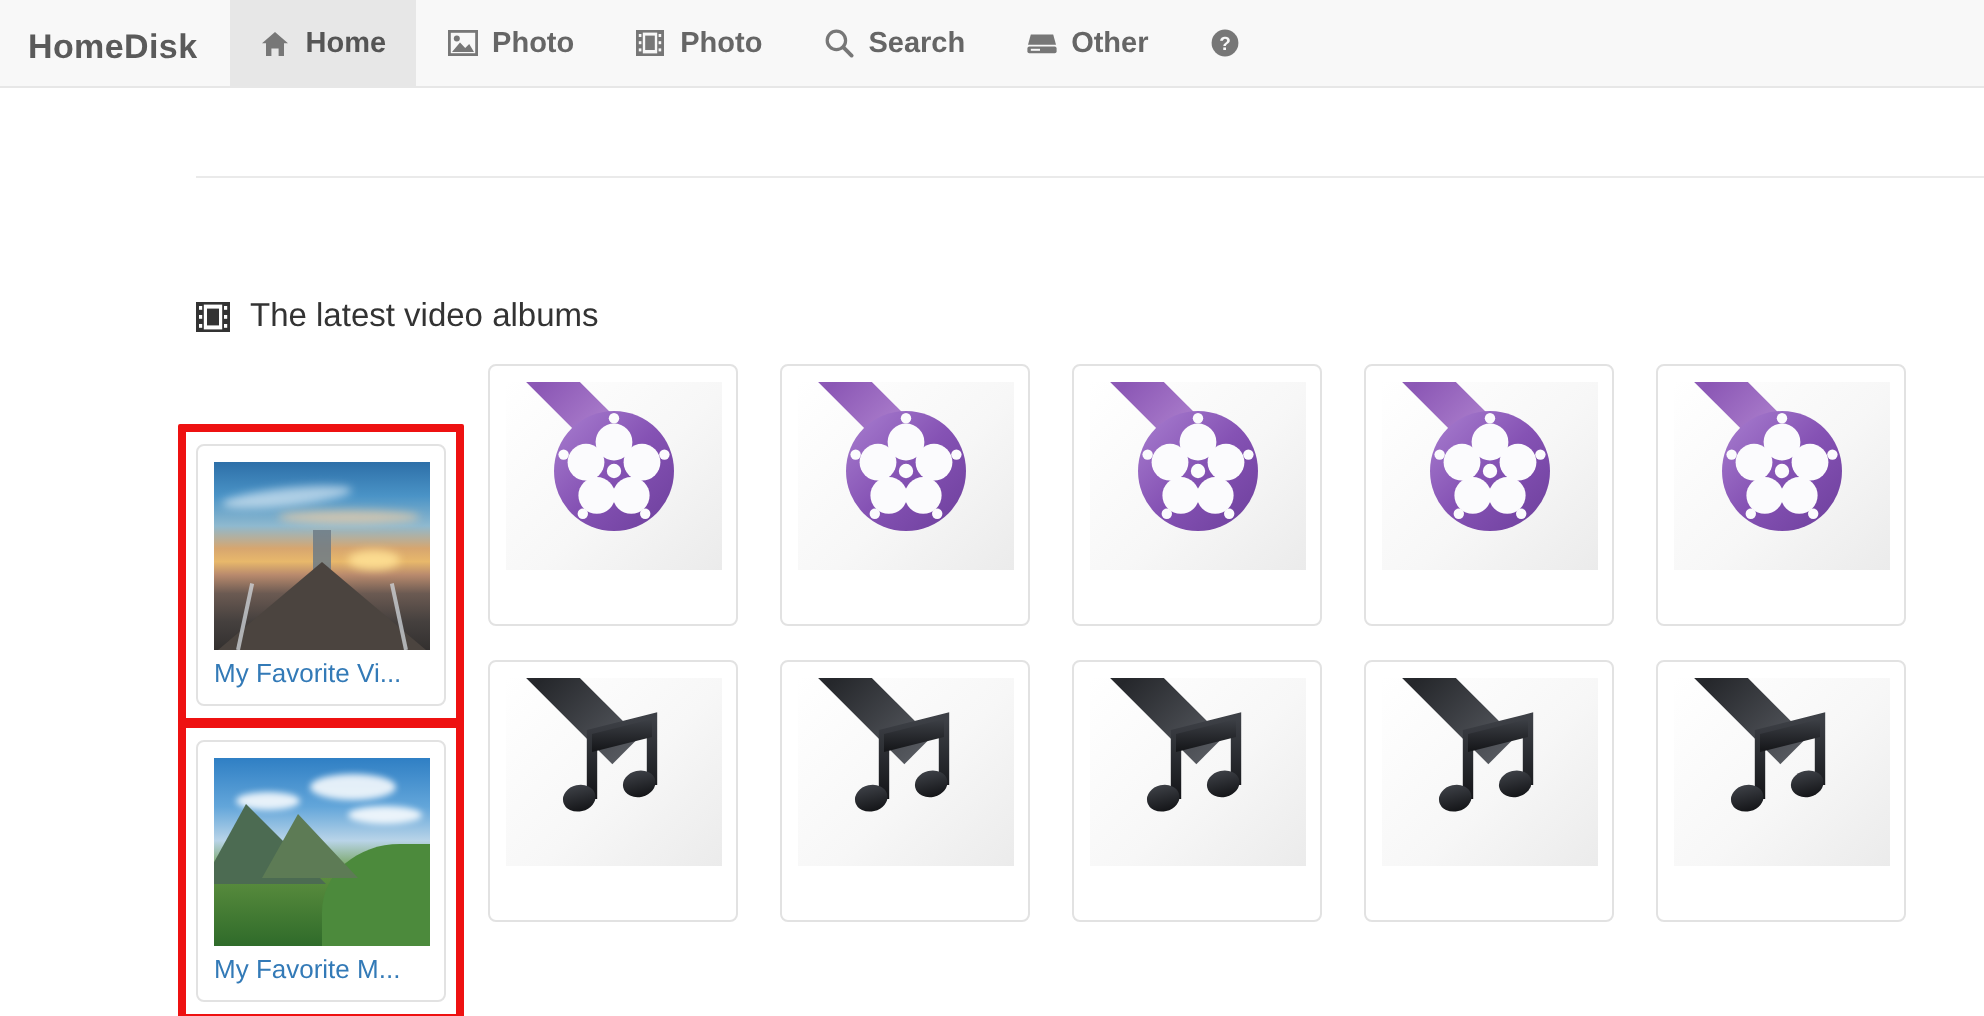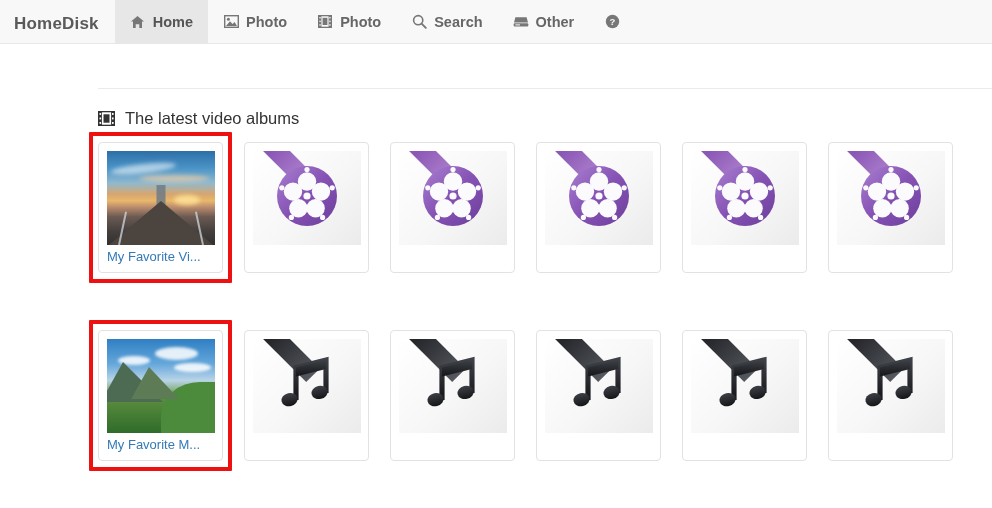--- a/index.html
+++ b/index.html
@@ -56,20 +56,21 @@
   }
   .section { position: absolute; left: 98px; }
   .sec-video { top: 62px; }
   .sec-audio { top: 286px; }
 
   .sec-head {
     display: flex; align-items: center; gap: 10px;
     height: 24px; margin-bottom: 12px;
     font-size: 16.5px; color: #333333;
     white-space: nowrap;
+    margin-top: 40px;
   }
   .sec-ico {
     display: inline-flex; align-items: center; justify-content: center;
     width: 17px; height: 17px; flex: 0 0 17px;
     color: #333333;
   }
 
   .row { display: flex; gap: 21px; }
 
   .card {
@@ -92,21 +93,21 @@
     position: absolute; left: 8px; top: 106px;
     width: 110px;
     font-size: 13px; color: #337ab7;
     white-space: nowrap; overflow: hidden;
   }
 
   
   .hl-wrap {
     position: relative;
     flex: 0 0 125px;
-    width: 125px; height: 124px;
+    width: 125px; height: 124px; margin-top: 40px;
   }
   .hl-wrap .card { position: absolute; left: 0; top: 0; }
   .hl-box {
     position: absolute;
     left: -9px; top: -10px;
     width: 143px; height: 151px;
     border: 4px solid #ee1111;
     border-radius: 1px;
     pointer-events: none;
   }

